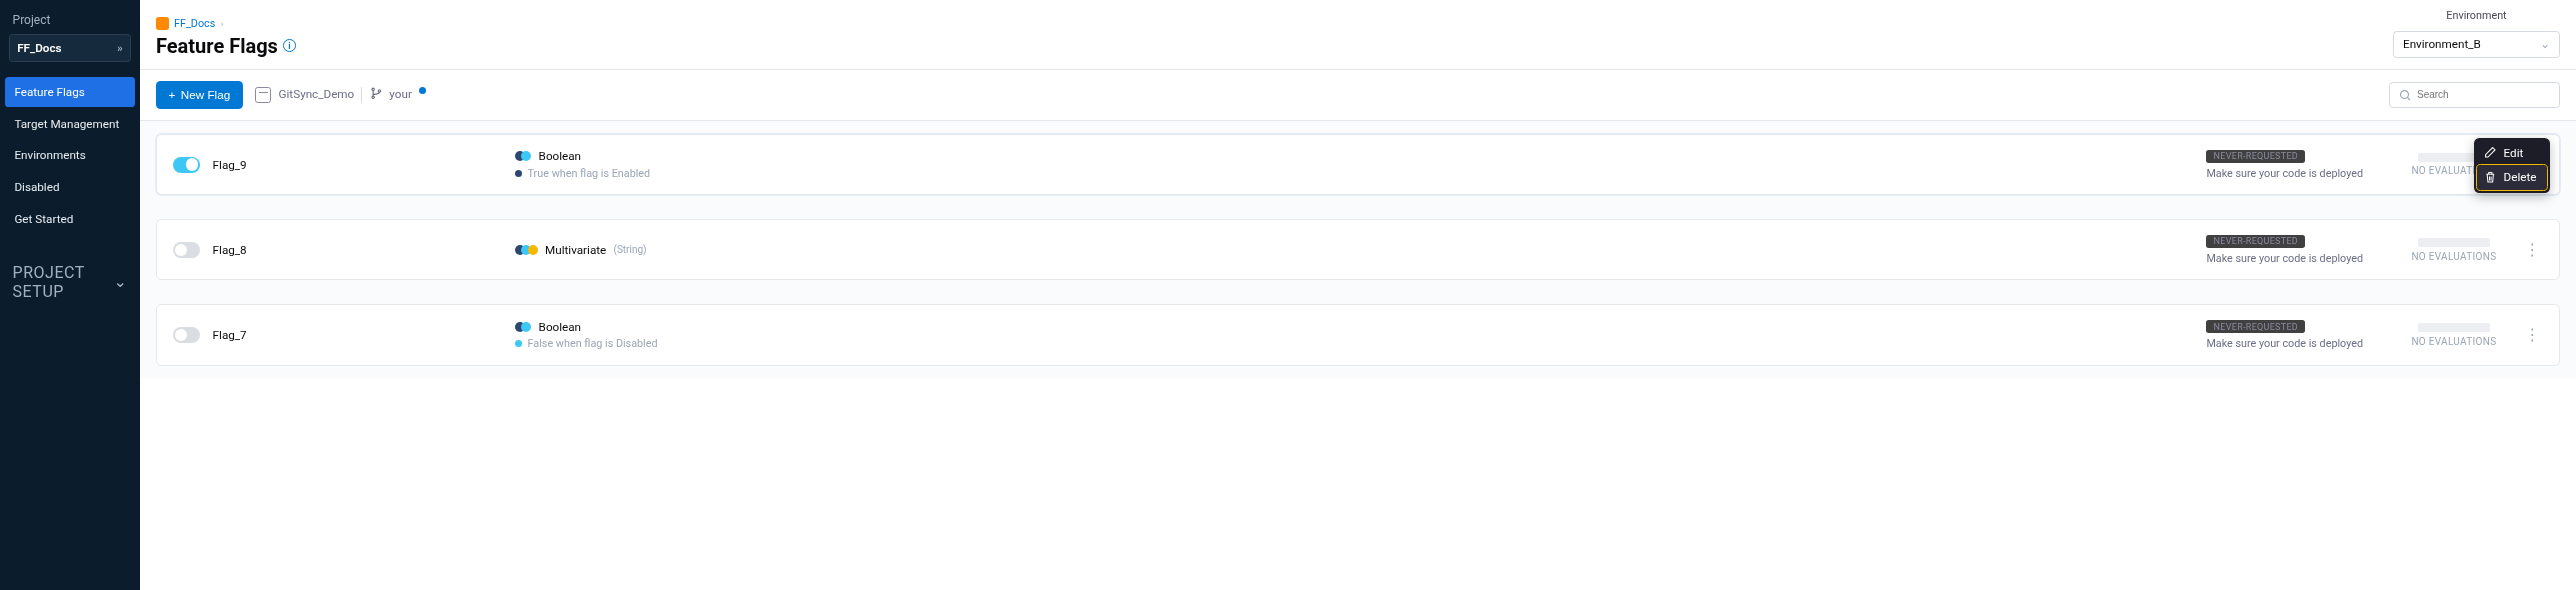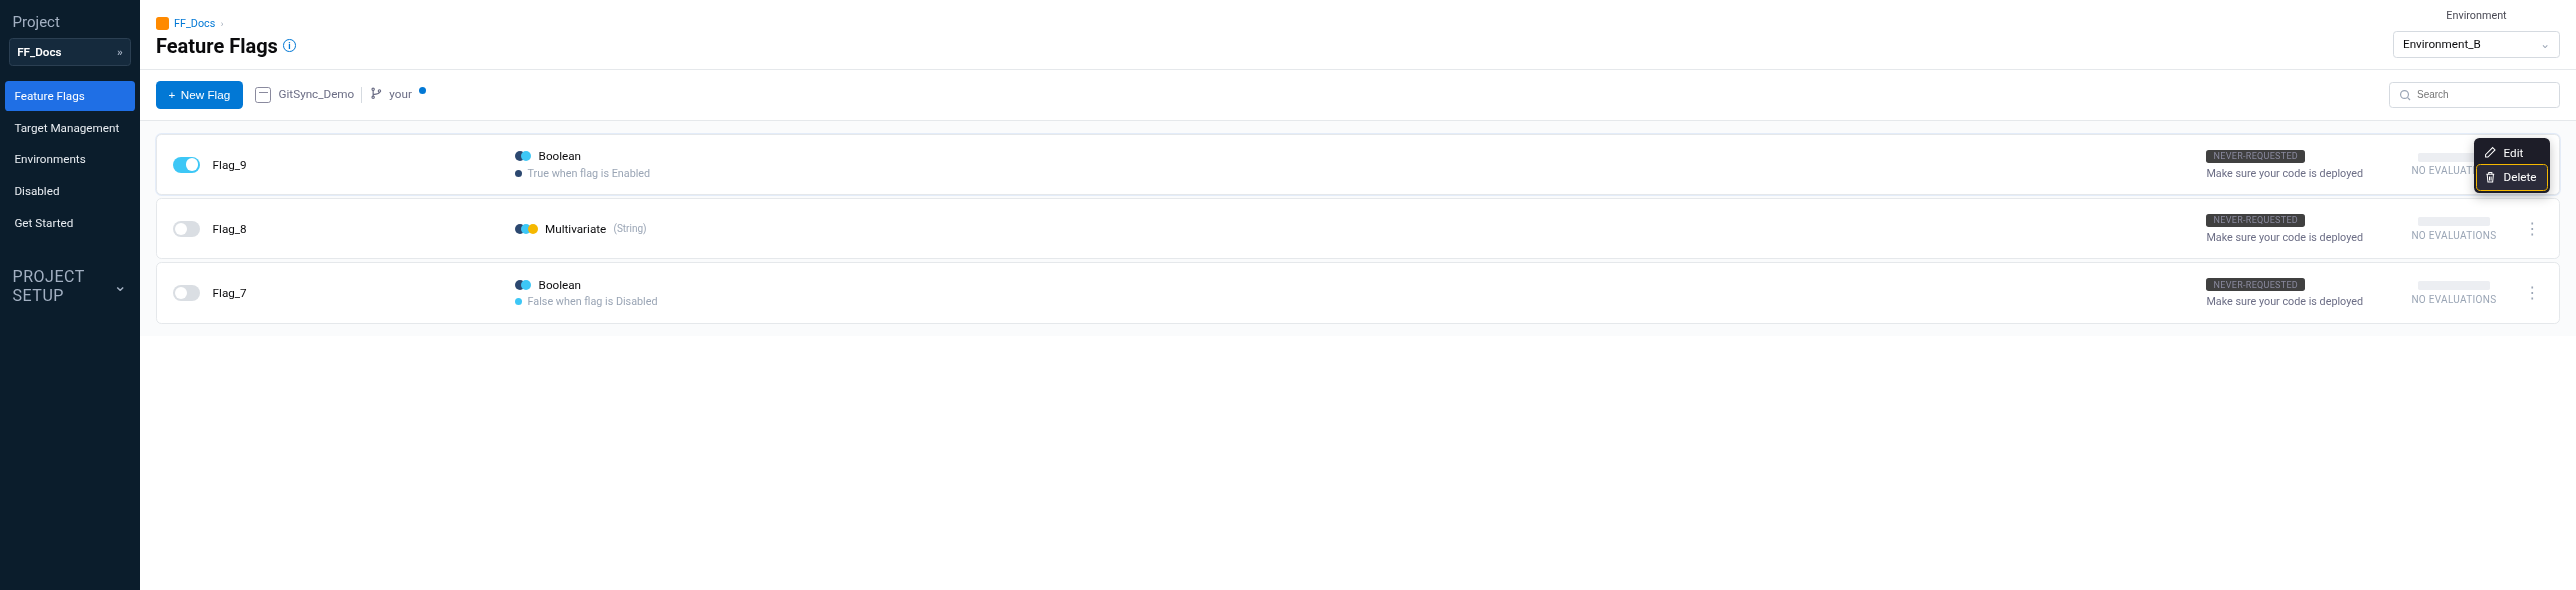--- a/index.html
+++ b/index.html
@@ -1,19 +1,19 @@
 <!DOCTYPE html>
 <html style="font-size:14.4px"><head>
 <meta charset="utf-8">
 <style>
 * { box-sizing: border-box; margin: 0; padding: 0; }
 body { font-family: -apple-system, BlinkMacSystemFont, "Segoe UI", Roboto, sans-serif; background: #fff; color: #0b0b0d; font-size: 11.7px; }
 .app { display: flex; min-height: 100vh; }
 .sidebar { width: 140px; background: #0b1d2c; color: #fff; display: flex; flex-direction: column; padding-top: 9px; }
-.sidebar-label { color: #a3b0c2; font-size: 15px; padding: 3.6px 12.6px; }
+.sidebar-label { color: #a3b0c2; font-size: 12px; padding: 3.6px 12.6px; }
 .project-selector { margin: 3.6px 9px 14.4px 9px; background: #152a3d; border: 0.9px solid #2b3f52; border-radius: 3.6px; padding: 6.3px 7.2px; display: flex; align-items: center; justify-content: space-between; cursor: pointer; }
 .project-selector span { font-weight: 600; font-size: 11.7px; color: #fff; }
 .project-selector .chev { color: #a3b0c2; }
 .nav { display: flex; flex-direction: column; gap: 0; padding: 0 5.4px; }
 .nav-item { padding: 8px 9px; border-radius: 3.6px; color: #e9edf2; font-size: 11.7px; cursor: pointer; margin-bottom: 1.8px; }
 .nav-item.active { background: #1f6fe5; color: #fff; }
 .project-setup { margin-top: 20px; padding: 7.2px 12.6px; color: #a3b0c2; font-size: 16px; letter-spacing: 0.5px; display: flex; align-items: center; justify-content: center; cursor: pointer; }
 .main { flex: 1; display: flex; flex-direction: column; }
 .header { padding: 9px 16px 10.8px 16px; border-bottom: 0.9px solid #e5e8eb; display: flex; justify-content: space-between; align-items: flex-end; }
 .breadcrumb { display: flex; align-items: center; gap: 5.4px; font-size: 10.8px; margin-bottom: 3.6px; }
@@ -30,21 +30,21 @@
 .btn-primary { background: #0278d5; color: #fff; border: none; border-radius: 4.5px; padding: 7.2px 12.6px; font-size: 11.7px; font-weight: 500; display: flex; align-items: center; gap: 5.4px; cursor: pointer; }
 .git-info { display: flex; align-items: flex-start; gap: 7.2px; color: #6b6d85; font-size: 11.7px; }
 .git-repo-icon { width: 16px; height: 16px; border: 1.4px solid #8a8a9e; border-radius: 2.7px; position: relative; }
 .git-repo-icon::after { content: ''; position: absolute; top: 4.5px; left: 2.7px; right: 2.7px; border-top: 1.4px solid #8a8a9e; }
 .branch-icon { display: inline-flex; }
 .divider { width: 0.9px; height: 16px; background: #d5dae0; }
 .dot-blue { width: 7.2px; height: 7.2px; background: #0278d5; border-radius: 50%; }
 .spacer { flex: 1; }
 .search-box { border: 0.9px solid #d5dae0; border-radius: 3.6px; padding: 5.4px 9px; min-width: 171px; display: flex; align-items: center; gap: 5.4px; color: #9aa5b5; font-size: 11.7px; }
 .search-box input { border: none; outline: none; font-size: 10px; flex: 1; }
-.flag-list { padding: 12.6px 16px; display: flex; flex-direction: column; gap: 3px; background: #fafbfc; }
+.flag-list { padding: 12.6px 16px; display: flex; flex-direction: column; gap: 24px; background: #fafbfc; }
 .flag-card { background: #fff; border: 0.9px solid #e5e8eb; border-radius: 5.4px; padding: 14.4px 16px; display: flex; align-items: center; position: relative; }
 .flag-card.active-card { box-shadow: 0 0 0 0.9px rgba(31,111,229,0.1); }
 .flag-left { display: flex; align-items: center; gap: 12.6px; width: 342px; }
 .toggle { width: 27px; height: 16px; border-radius: 9px; position: relative; cursor: pointer; }
 .toggle.on { background: #3dc7f6; }
 .toggle.on::after { content: ''; position: absolute; width: 12.6px; height: 12.6px; background: #fff; border-radius: 50%; top: 1.8px; right: 1.8px; }
 .toggle.off { background: #dadeE3; }
 .toggle.off::after { content: ''; position: absolute; width: 12.6px; height: 12.6px; background: #fff; border-radius: 50%; top: 1.8px; left: 1.8px; }
 .flag-name { font-size: 11.7px; color: #0b0b0d; }
 .flag-center { flex: 1; display: flex; flex-direction: column; gap: 3.6px; }

